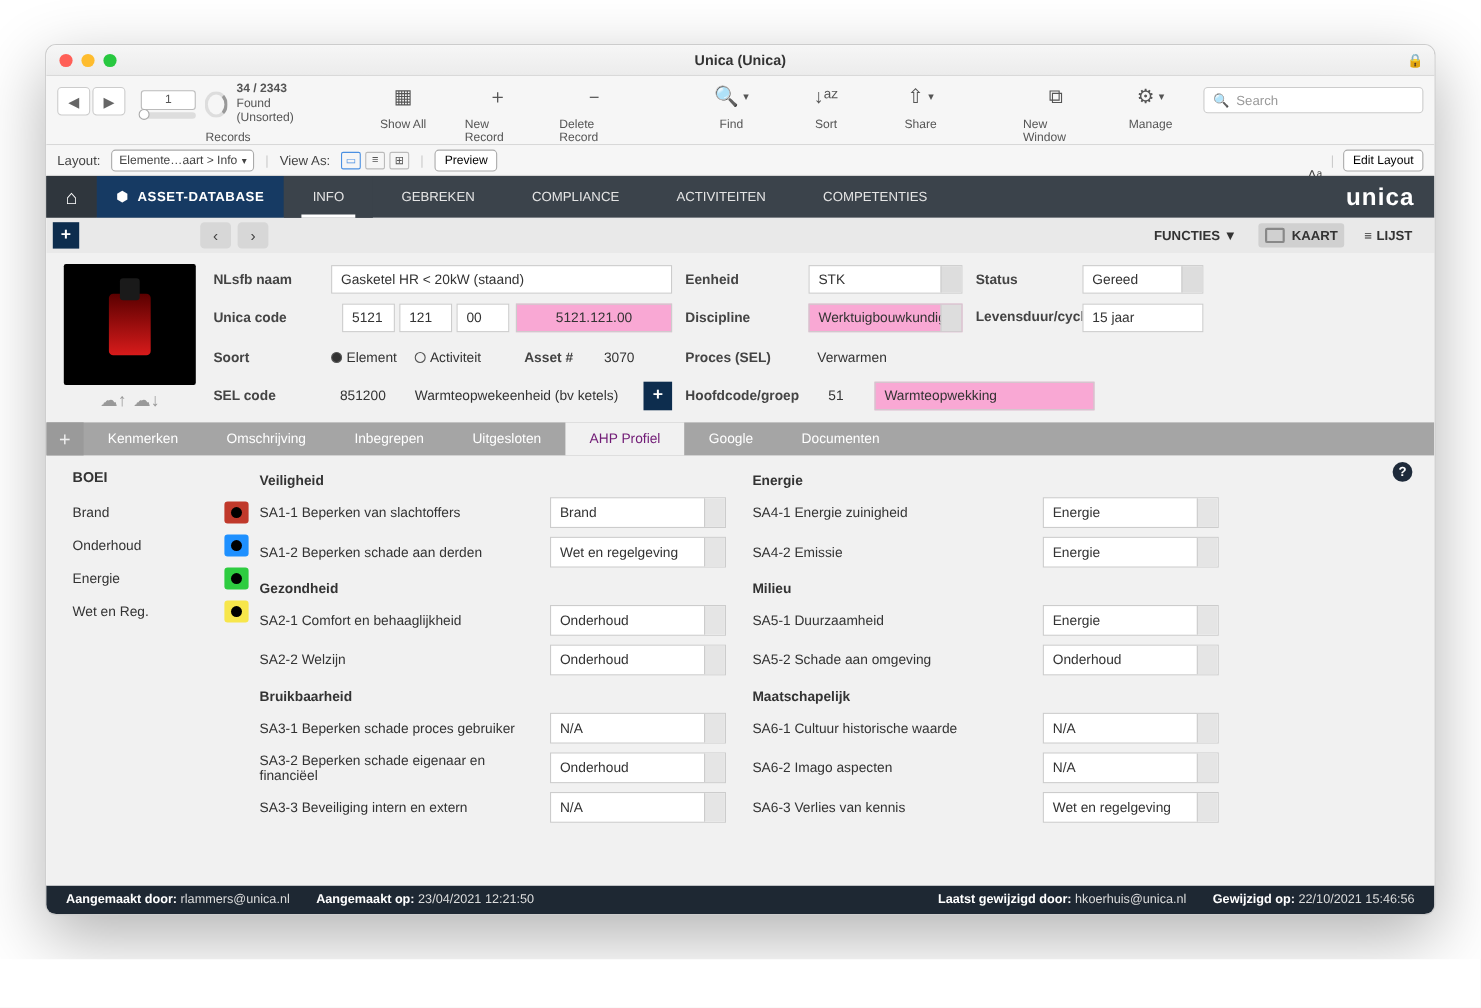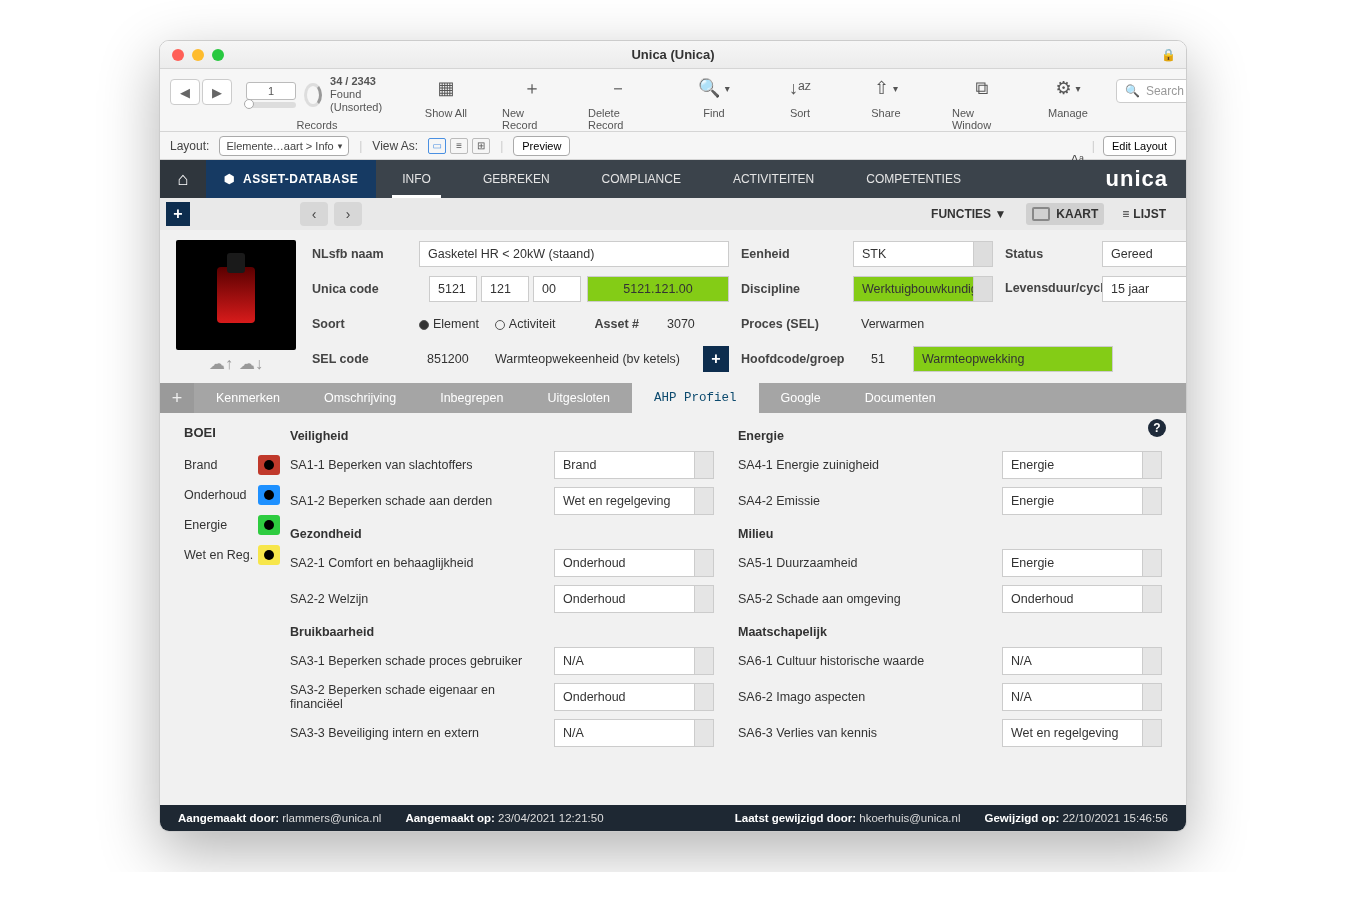--- a/index.html
+++ b/index.html
@@ -1,17 +1,17 @@
 <!DOCTYPE html>
 <html><head>
 <meta charset="utf-8">
 <style>
   * { box-sizing: border-box; }
   html, body { margin: 0; padding: 0; font-family: -apple-system, BlinkMacSystemFont, "Segoe UI", Arial, sans-serif; background:#fff; }
-  .window { width:1028px; height:792px; margin:40px auto; border:1px solid #ccc; border-radius:10px; overflow:hidden; box-shadow:0 20px 60px rgba(0,0,0,0.3); position:relative; background:#fff; display:flex; flex-direction:column;}
+  .window { width:1264px; height:792px; margin:40px auto; border:1px solid #ccc; border-radius:10px; overflow:hidden; box-shadow:0 20px 60px rgba(0,0,0,0.3); position:relative; background:#fff; display:flex; flex-direction:column;}
   
   .titlebar { height:28px; background:linear-gradient(#f6f6f6,#ececec); border-bottom:1px solid #d5d5d5; display:flex; align-items:center; position:relative; font-size:13px; color:#333;}
   .tl-dots { display:flex; gap:8px; padding-left:12px;}
   .dot { width:12px; height:12px; border-radius:50%;}
   .dot.red{background:#ff5f57;} .dot.yellow{background:#febc2e;} .dot.green{background:#28c840;}
   .title-center{ position:absolute; left:0; right:0; text-align:center; font-weight:600; pointer-events:none;}
   .lock-icon{ position:absolute; right:10px; color:#4caf50; font-size:12px;}
   
   .toolbar { display:flex; align-items:flex-start; padding:6px 10px 0 10px; gap:10px; border-bottom:1px solid #d5d5d5; background:#f6f6f6;}
   .nav-arrows{display:flex; gap:2px; margin-top:4px;}
@@ -57,34 +57,34 @@
   
   .header-area{display:flex; padding:10px 16px; gap:16px; background:#f1f1f1;}
   .thumb{width:120px;}
   .thumb-img{width:120px; height:110px; background:#000; border-radius:2px; display:flex; align-items:center; justify-content:center;}
   .thumb-shape{width:38px; height:56px; background:linear-gradient(#5a0000,#d81b1b); border-radius:4px; position:relative;}
   .thumb-shape::before{content:""; position:absolute; top:-14px; left:10px; width:18px; height:20px; background:#1a1a1a; border-radius:3px;}
   .thumb-icons{display:flex; justify-content:center; gap:6px; margin-top:4px; color:#999;}
   .form-grid{flex:1; display:grid; grid-template-columns: 95px 310px 100px 140px 85px 110px; gap:8px 12px; align-items:center; font-size:12.5px; color:#333;}
   .fld-label{font-weight:600; color:#444;}
   .fld-input{height:26px; background:#fff; border:1px solid #ccc; padding:0 8px; display:flex; align-items:center; font-size:12.5px;}
-  .fld-input.ro{background:#84cc16;}
+  .fld-input.ro{background:#f9a8d4;}
   .fld-dd{position:relative;}
   .fld-dd::after{content:""; position:absolute; right:0; top:0; bottom:0; width:18px; background:#ddd; display:flex; align-items:center; justify-content:center; border-left:1px solid #ccc;}
   .multi-input{display:flex; gap:4px;padding-left:10px;}
   .multi-input .fld-input{width:48px;}
   .radio-row{display:flex; gap:16px; align-items:center;}
   .radio-dot{width:10px; height:10px; border:1px solid #555; border-radius:50%; display:inline-block; margin-right:4px; vertical-align:middle;}
   .radio-dot.filled{background:#333;}
   .plus-small{width:26px; height:26px; background:#0d2d4e; color:#fff; display:inline-flex; align-items:center; justify-content:center; font-size:16px; font-weight:700;}
   
   .tabrow{height:30px; background:#a5a5a5; display:flex; align-items:stretch; font-size:12.5px; color:#fff;}
   .tabrow .tplus{width:34px; background:#9a9a9a; display:flex; align-items:center; justify-content:center; color:#eee; font-size:18px;}
   .tabrow .titem{padding:0 22px; display:flex; align-items:center;}
-  .tabrow .titem.active{background:#f1f1f1; color:#0c4a6e;font-family:Liberation Mono, monospace;}
+  .tabrow .titem.active{background:#f1f1f1; color:#701a75;}
   
   .ahp-body{display:flex; padding:12px 24px 24px 24px; gap:10px; font-size:12.5px; color:#333; position:relative;}
   .boei-col{width:160px;}
   .boei-col h4{margin:0 0 10px 0; font-size:13px; font-weight:700;}
   .boei-row{display:flex; align-items:center; justify-content:space-between; height:30px;}
   .swatch{width:22px; height:20px; border-radius:3px; display:flex; align-items:center; justify-content:center;}
   .swatch .inner{width:10px; height:10px; border-radius:50%; background:#000;}
   .sw-red{background:#c0392b;} .sw-blue{background:#1e90ff;} .sw-green{background:#2ecc40;} .sw-yellow{background:#f7e64b;}
   .ahp-cols{flex:1; display:grid; grid-template-columns: 240px 160px 240px 160px; gap:8px 24px; align-content:start;}
   .sect-h{grid-column:span 2; font-weight:700; margin-top:4px;}

